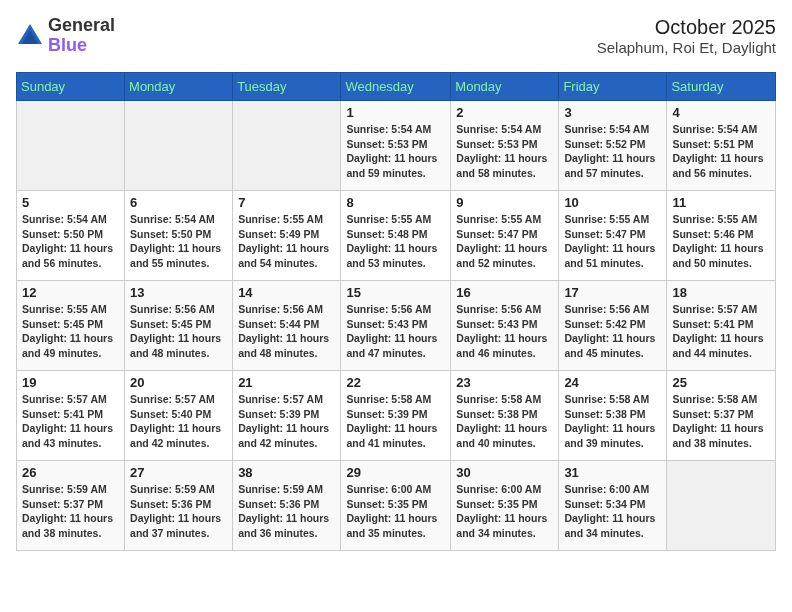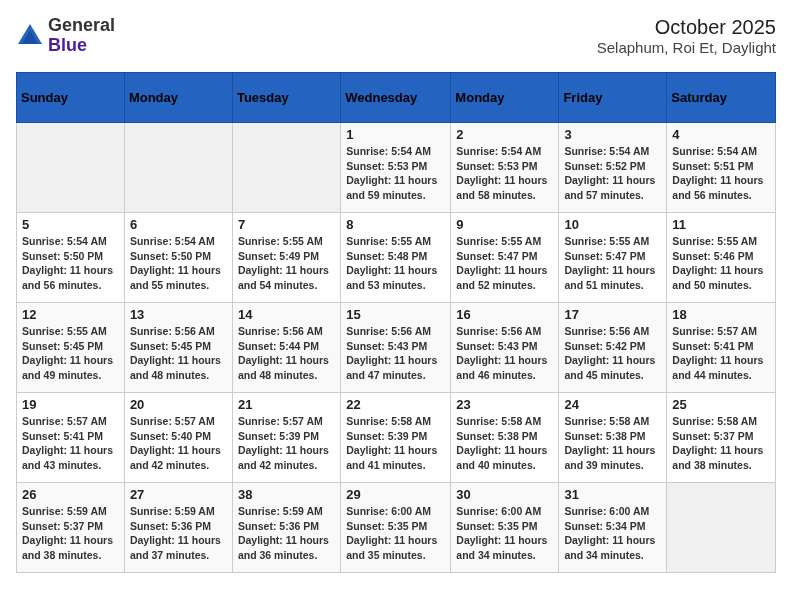--- a/index.html
+++ b/index.html
@@ -20,21 +20,21 @@
       display: flex;
       align-items: center;
       gap: 4px;
     }
     .logo-text {
       font-size: 18px;
       font-weight: bold;
       line-height: 1.1;
     }
     .logo-general { color: #333; }
-    .logo-blue { color: #4c1d95; }
+    .logo-blue { color: #8b5cf6; }
     .logo-icon {
       width: 28px;
       height: 28px;
     }
     .title-block { text-align: right; }
     .month-title {
       font-size: 20px;
       font-weight: normal;
       color: #222;
     }
@@ -42,25 +42,25 @@
       font-size: 15px;
       color: #444;
     }
     table {
       width: 100%;
       border-collapse: collapse;
       font-size: 11px;
     }
     thead tr th {
       background: #2563c0;
-      color: #000000;
-      padding: 17px 4px;
+      color: #86efac;
+      padding: 6px 4px;
       text-align: left;
       font-size: 13px;
-      font-weight: bold;
+      font-weight: normal;
       border: 1px solid #1a4fa0;
     }
     tbody tr td {
       border: 1px solid #ccc;
       vertical-align: top;
       padding: 4px 5px;
       width: 113px;
       min-height: 80px;
       height: 90px;
       background: #fff;

